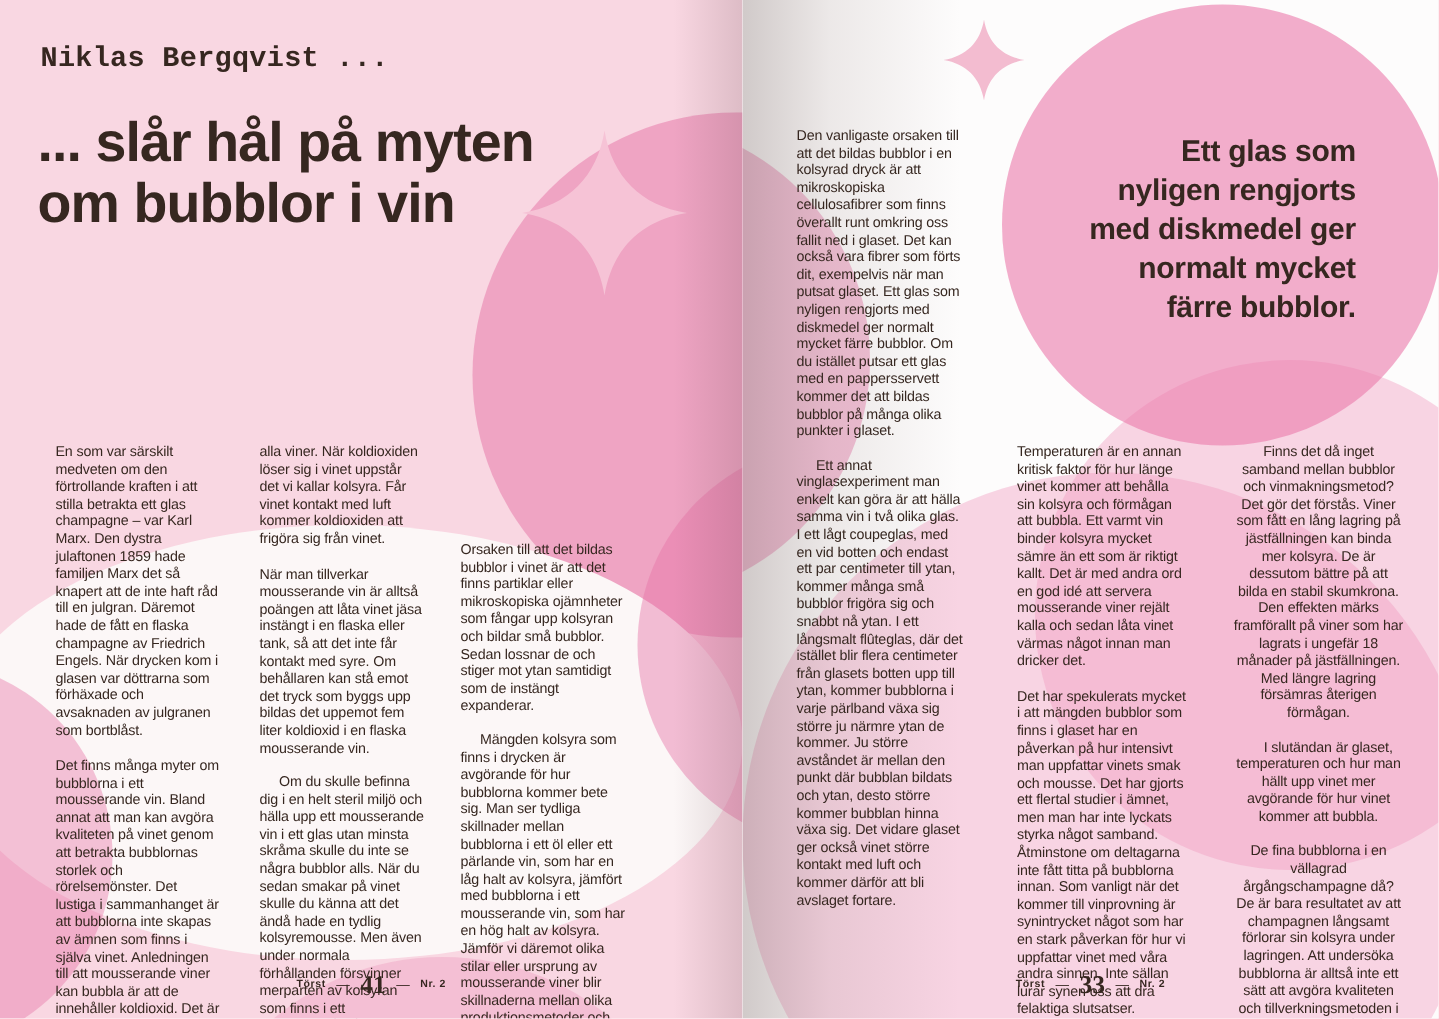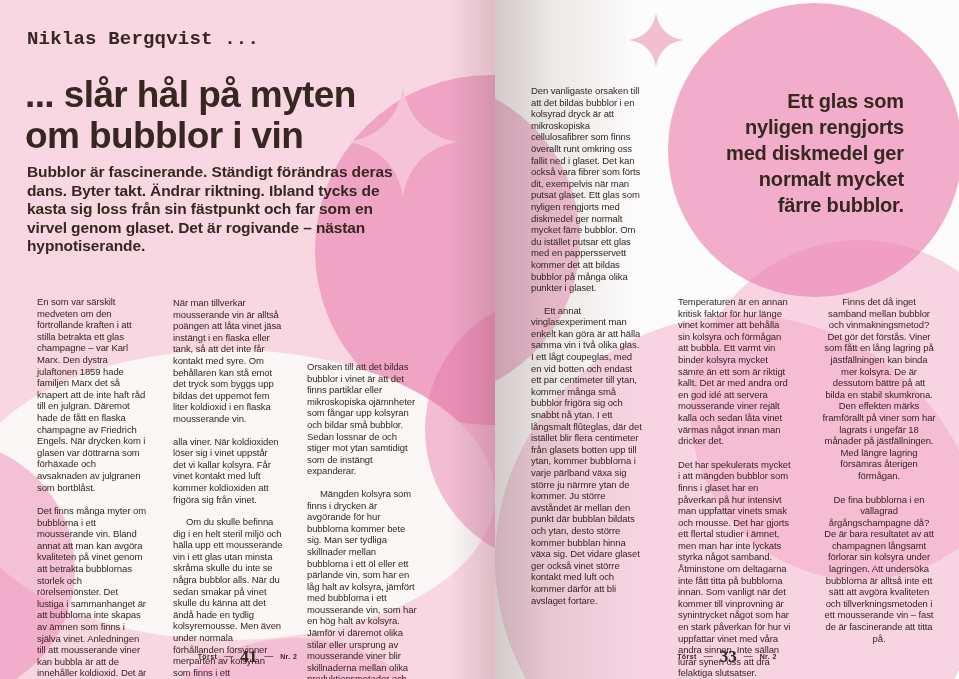--- a/index.html
+++ b/index.html
@@ -63,29 +63,28 @@
       </svg>
   </div>
   <div class="c-white" style="position:absolute;left:-35px;top:350px;width:530px;height:290px;border-radius:50%;"></div>
   <div class="circle c-med" style="left:-185px;top:440px;width:260px;height:260px;opacity:0.8;"></div>
   <div class="circle c-med" style="left:425px;top:295px;width:270px;height:270px;opacity:0.85;"></div>
   <div class="circle c-med" style="left:120px;top:638px;width:350px;height:350px;opacity:0.45;"></div>
 
   <div class="author">Niklas Bergqvist ...</div>
   <div class="title">... slår hål på myten
 om bubblor i vin</div>
-  <div class="intro">Bubblor är fascinerande. Ständigt förändras deras dans. Byter takt. Ändrar riktning. Ibland tycks de kasta sig loss från sin fästpunkt och far som en virvel genom glaset. Det är rogivande – nästan hypnotiserande.</div>
 
   <div class="col" id="lp-col1">
       <p class="para plain">En som var särskilt medveten om den förtrollande kraften i att stilla betrakta ett glas champagne – var Karl Marx. Den dystra julaftonen 1859 hade familjen Marx det så knapert att de inte haft råd till en julgran. Däremot hade de fått en flaska champagne av Friedrich Engels. När drycken kom i glasen var döttrarna som förhäxade och avsaknaden av julgranen som bortblåst.</p>
       <p class="para gap">Det finns många myter om bubblorna i ett mousserande vin. Bland annat att man kan avgöra kvaliteten på vinet genom att betrakta bubblornas storlek och rörelsemönster. Det lustiga i sammanhanget är att bubblorna inte skapas av ämnen som finns i själva vinet. Anledningen till att mousserande viner kan bubbla är att de innehåller koldioxid. Det är en biprodukt av alkoholjäsningen och finns till en början i</p>
     </div>
   <div class="col" id="lp-col2">
+      <p class="para plain">alla viner. När koldioxiden löser sig i vinet uppstår det vi kallar kolsyra. Får vinet kontakt med luft kommer koldioxiden att frigöra sig från vinet.</p>
       <p class="para gap">När man tillverkar mousserande vin är alltså poängen att låta vinet jäsa instängt i en flaska eller tank, så att det inte får kontakt med syre. Om behållaren kan stå emot det tryck som byggs upp bildas det uppemot fem liter koldioxid i en flaska mousserande vin.</p>
-      <p class="para plain">alla viner. När koldioxiden löser sig i vinet uppstår det vi kallar kolsyra. Får vinet kontakt med luft kommer koldioxiden att frigöra sig från vinet.</p>
       <p class="para indent">Om du skulle befinna dig i en helt steril miljö och hälla upp ett mousserande vin i ett glas utan minsta skråma skulle du inte se några bubblor alls. När du sedan smakar på vinet skulle du känna att det ändå hade en tydlig kolsyremousse. Men även under normala förhållanden försvinner merparten av kolsyran som finns i ett mousserande vin – utan att lämna några spår.</p>
     </div>
   <div class="col" id="lp-col3">
       <p class="para plain">Orsaken till att det bildas bubblor i vinet är att det finns partiklar eller mikroskopiska ojämnheter som fångar upp kolsyran och bildar små bubblor. Sedan lossnar de och stiger mot ytan samtidigt som de instängt expanderar.</p>
       <p class="para indent">Mängden kolsyra som finns i drycken är avgörande för hur bubblorna kommer bete sig. Man ser tydliga skillnader mellan bubblorna i ett öl eller ett pärlande vin, som har en låg halt av kolsyra, jämfört med bubblorna i ett mousserande vin, som har en hög halt av kolsyra. Jämför vi däremot olika stilar eller ursprung av mousserande viner blir skillnaderna mellan olika produktionsmetoder och kvaliteter så små att de blir oviktiga.</p>
     </div>
 
   <div class="footer">
     <span class="mag">Törst</span>
     <span class="dash">—</span>
@@ -118,20 +117,21 @@
   <div class="col" id="rp-col1">
       <p class="para plain">Den vanligaste orsaken till att det bildas bubblor i en kolsyrad dryck är att mikroskopiska cellulosafibrer som finns överallt runt omkring oss fallit ned i glaset. Det kan också vara fibrer som förts dit, exempelvis när man putsat glaset. Ett glas som nyligen rengjorts med diskmedel ger normalt mycket färre bubblor. Om du istället putsar ett glas med en pappersservett kommer det att bildas bubblor på många olika punkter i glaset.</p>
       <p class="para indent">Ett annat vinglasexperiment man enkelt kan göra är att hälla samma vin i två olika glas. I ett lågt coupeglas, med en vid botten och endast ett par centimeter till ytan, kommer många små bubblor frigöra sig och snabbt nå ytan. I ett långsmalt flûteglas, där det istället blir flera centimeter från glasets botten upp till ytan, kommer bubblorna i varje pärlband växa sig större ju närmre ytan de kommer. Ju större avståndet är mellan den punkt där bubblan bildats och ytan, desto större kommer bubblan hinna växa sig. Det vidare glaset ger också vinet större kontakt med luft och kommer därför att bli avslaget fortare.</p>
     </div>
   <div class="col" id="rp-col2">
       <p class="para plain">Temperaturen är en annan kritisk faktor för hur länge vinet kommer att behålla sin kolsyra och förmågan att bubbla. Ett varmt vin binder kolsyra mycket sämre än ett som är riktigt kallt. Det är med andra ord en god idé att servera mousserande viner rejält kalla och sedan låta vinet värmas något innan man dricker det.</p>
       <p class="para gap">Det har spekulerats mycket i att mängden bubblor som finns i glaset har en påverkan på hur intensivt man uppfattar vinets smak och mousse. Det har gjorts ett flertal studier i ämnet, men man har inte lyckats styrka något samband. Åtminstone om deltagarna inte fått titta på bubblorna innan. Som vanligt när det kommer till vinprovning är synintrycket något som har en stark påverkan för hur vi uppfattar vinet med våra andra sinnen. Inte sällan lurar synen oss att dra felaktiga slutsatser.</p>
     </div>
   <div class="col" id="rp-col3">
       <p class="para plain">Finns det då inget samband mellan bubblor och vinmakningsmetod? Det gör det förstås. Viner som fått en lång lagring på jästfällningen kan binda mer kolsyra. De är dessutom bättre på att bilda en stabil skumkrona. Den effekten märks framförallt på viner som har lagrats i ungefär 18 månader på jästfällningen. Med längre lagring försämras återigen förmågan.</p>
+      <p class="para indent">I slutändan är glaset, temperaturen och hur man hällt upp vinet mer avgörande för hur vinet kommer att bubbla.</p>
       <p class="para gap">De fina bubblorna i en vällagrad årgångschampagne då? De är bara resultatet av att champagnen långsamt förlorar sin kolsyra under lagringen. Att undersöka bubblorna är alltså inte ett sätt att avgöra kvaliteten och tillverkningsmetoden i ett mousserande vin – fast de är fascinerande att titta på.</p>
     </div>
 
   <div class="footer">
     <span class="mag">Törst</span>
     <span class="dash">—</span>
     <span class="pagenum">33</span>
     <span class="dash">—</span>
     <span class="issue">Nr. 2</span>
   </div>

